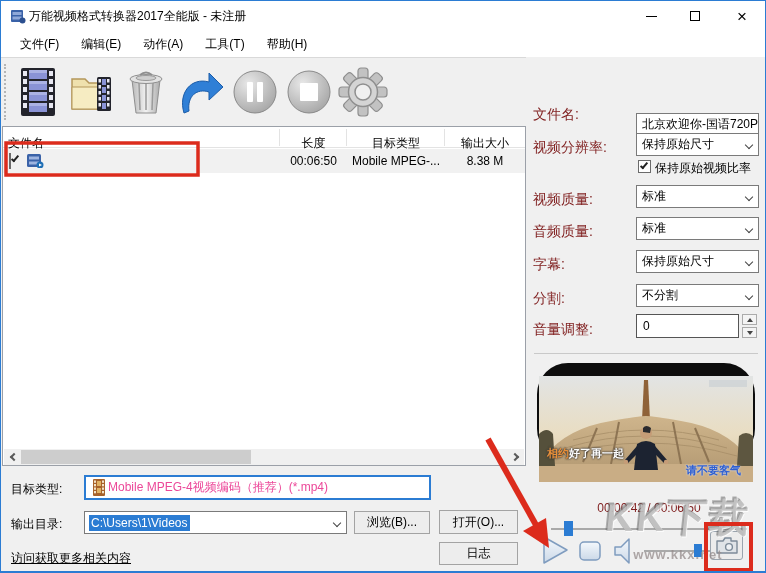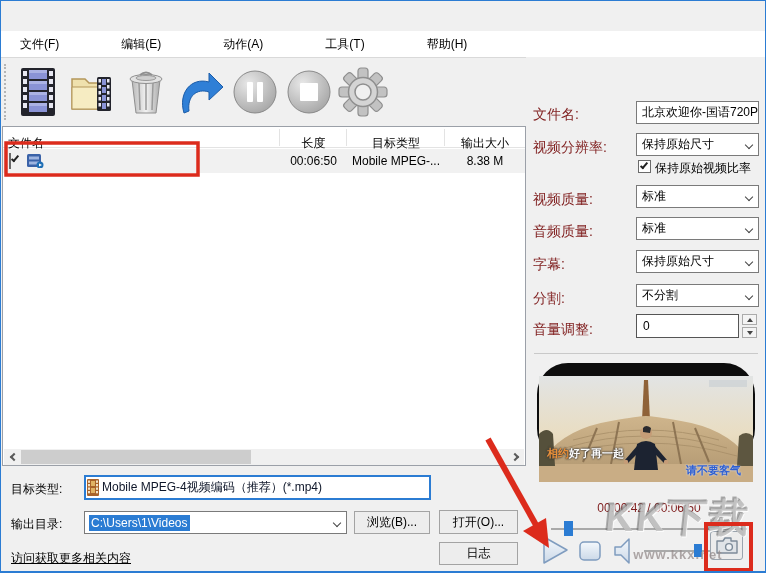--- a/index.html
+++ b/index.html
@@ -14,21 +14,21 @@
               display:flex; align-items:center; }
   .title-text { font-size:12px; color:#000; margin-left:6px; }
   .win-btn { position:absolute; top:0; width:44px; height:30px; display:flex;
              align-items:center; justify-content:center; cursor:default; }
   .min-glyph { width:11px; height:1px; background:#000; }
   .max-glyph { width:10px; height:10px; border:1px solid #000; }
   .close-glyph { font-size:17px; color:#000; line-height:1; }
 
   
   .menubar { position:absolute; left:0; top:30px; width:100%; height:26px; background:#fff;
-             display:flex; align-items:center; padding-left:8px;gap:40px; }
+             display:flex; align-items:center; padding-left:8px; }
   .menu-item { font-size:12px; color:#000; padding:4px 11px; }
   .menu-sep { position:absolute; left:0; top:56px; width:525px; height:1px; background:#d9d9d9; }
 
   
   .toolbar { position:absolute; left:0; top:57px; width:525px; height:68px; background:#f0f0f0; }
   .tb-grip { position:absolute; left:3px; top:6px; bottom:6px; width:3px;
              border-left:2px dotted #b5b5b5; }
   .tb-btn { position:absolute; top:7px; width:50px; height:54px; display:flex;
             align-items:center; justify-content:center; }
 
@@ -51,21 +51,21 @@
             justify-content:center; }
   .chev { width:6px; height:6px; border-right:2px solid #5a5a5a; border-bottom:2px solid #5a5a5a; }
   .chev.left { transform:rotate(135deg); margin-left:3px; }
   .chev.right{ transform:rotate(-45deg); margin-right:3px; }
   .hs-thumb { position:absolute; left:17px; top:1px; width:230px; height:14px; background:#cdcdcd; }
 
   
   .fld-label { position:absolute; font-size:12px; color:#000; }
   .combo-target { position:absolute; left:83px; top:474px; width:347px; height:25px;
                   background:#fff; border:2px solid #2b7cd3; display:flex; align-items:center;
-                  font-size:12px; color:#0f172a; padding-left:0; gap:2px; }
+                  font-size:12px; color:#ec4899; padding-left:6px; gap:2px; }
   .combo-dir { position:absolute; left:83px; top:510px; width:263px; height:23px; background:#fff;
                border:1px solid #7a7a7a; display:flex; align-items:center; font-size:12px;
                padding-left:4px; }
   .combo-dir .sel { background:#2b7cd3; color:#fff; padding:1px 2px; }
   .dd-arrow { position:absolute; right:6px; top:8px; width:6px; height:6px;
               border-right:1.6px solid #444; border-bottom:1.6px solid #444; transform:rotate(45deg); }
   .push-btn { position:absolute; background:#ededed; border:1px solid #a3a3a3; font-size:12px;
               color:#000; display:flex; align-items:center; justify-content:center; }
   .link { position:absolute; font-size:12px; color:#000; text-decoration:underline; }
 
@@ -119,20 +119,40 @@
 
   
   .annotations { position:absolute; left:0; top:0; width:766px; height:573px; z-index:50;
                  pointer-events:none; }
 </style>
 </head>
 <body>
 
 <div id="window">
 
+  <div class="titlebar">
+    <span class="abs" style="left:9px;top:7px;">
+      <svg width="16" height="16" viewBox="0 0 16 16">
+        <rect x="1" y="2" width="12" height="12" rx="1" fill="#3a62a8"></rect>
+        <rect x="2.5" y="4" width="9" height="3" fill="#8fa8d8"></rect>
+        <rect x="2.5" y="8.5" width="9" height="3" fill="#8fa8d8"></rect>
+        <circle cx="12.5" cy="12.5" r="3" fill="#2b4f8f"></circle>
+      </svg>
+    </span>
+    <span class="title-text" style="margin-left:28px;">万能视频格式转换器2017全能版 - 未注册</span>
+    <div class="win-btn" style="left:628px;">
+      <span class="min-glyph"></span>
+    </div>
+    <div class="win-btn" style="left:672px;">
+      <span class="max-glyph"></span>
+    </div>
+    <div class="win-btn" style="left:719px;">
+      <span class="close-glyph">×</span>
+    </div>
+  </div>
 
   <div class="menubar">
     <span class="menu-item">文件(F)</span>
     <span class="menu-item">编辑(E)</span>
     <span class="menu-item">动作(A)</span>
     <span class="menu-item">工具(T)</span>
     <span class="menu-item">帮助(H)</span>
   </div>
   <div class="menu-sep"></div>
 
@@ -336,21 +356,21 @@
   </div>
   <div class="push-btn" style="left:438px;top:509px;width:79px;height:24px;">
     <span>打开(O)...</span>
   </div>
   <a class="link" style="left:10px;top:549px;">访问获取更多相关内容</a>
   <div class="push-btn" style="left:438px;top:541px;width:79px;height:23px;">
     <span>日志</span>
   </div>
 
   <span class="rp-label" style="top:105px;">文件名:</span>
-  <div class="rp-ctrl" style="top:100px;">
+  <div class="rp-ctrl" style="top:112px;">
     <span style="white-space:nowrap;overflow:hidden;">北京欢迎你-国语720P</span>
   </div>
 
   <span class="rp-label" style="top:138px;">视频分辨率:</span>
   <div class="rp-ctrl" style="top:132px;">
     <span>保持原始尺寸</span>
     <span class="dd-arrow"></span>
   </div>
 
   <div class="keep-ratio">

